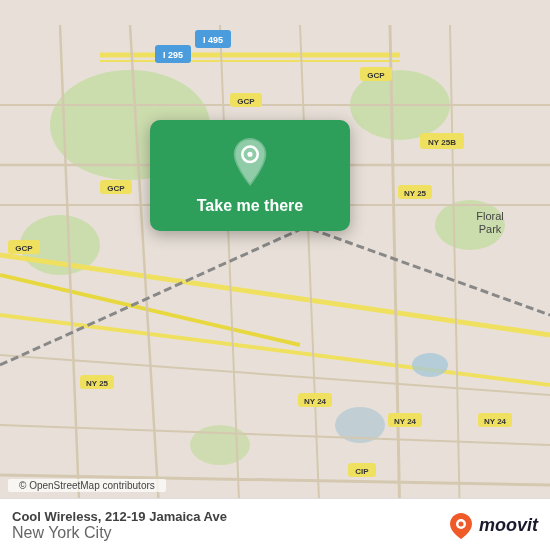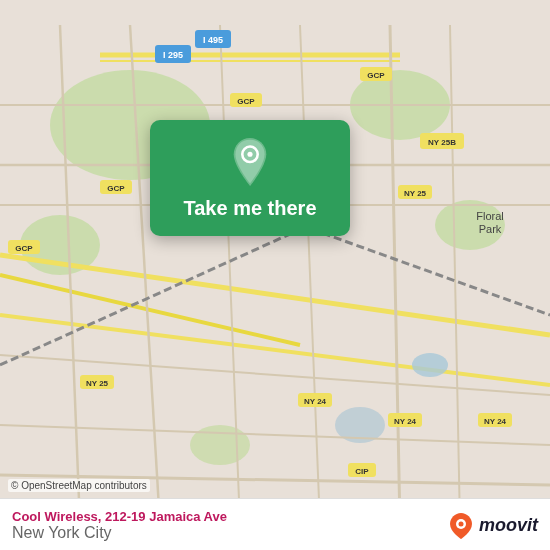--- a/index.html
+++ b/index.html
@@ -45,21 +45,21 @@
     #location-pin {
       width: 48px;
       height: 48px;
       margin-bottom: 10px;
     }
 
     #action-button {
       background: transparent;
       border: none;
       color: white;
-      font-size: 20px;
+      font-size: 16px;
       font-weight: 600;
       cursor: pointer;
       text-align: center;
       line-height: 1.2;
     }
 
     
     #bottom-bar {
       position: absolute;
       bottom: 0; left: 0; right: 0;
@@ -77,28 +77,28 @@
       flex-direction: column;
     }
 
     #copyright {
       position: absolute;
       bottom: 58px;
       left: 8px;
       font-size: 10px;
       color: #444;
       background: rgba(255,255,255,0.7);
-      padding: 1px 3px;
+      padding: 1px 11px;
       border-radius: 2px;
     }
 
     #location-name {
       font-size: 13px;
       font-weight: 600;
-      color: #be185d;
+      color: #404040;
     }
 
     #location-city {
       font-size: 16px;
       color: #666;
     }
 
     
     #moovit-logo {
       display: flex;

